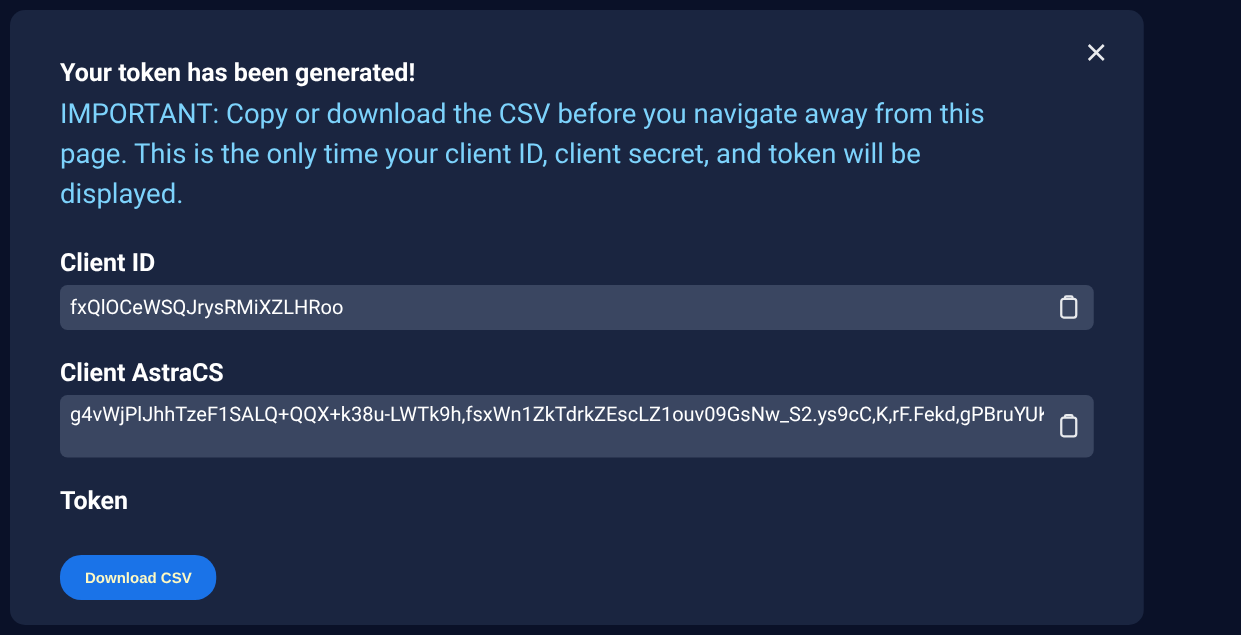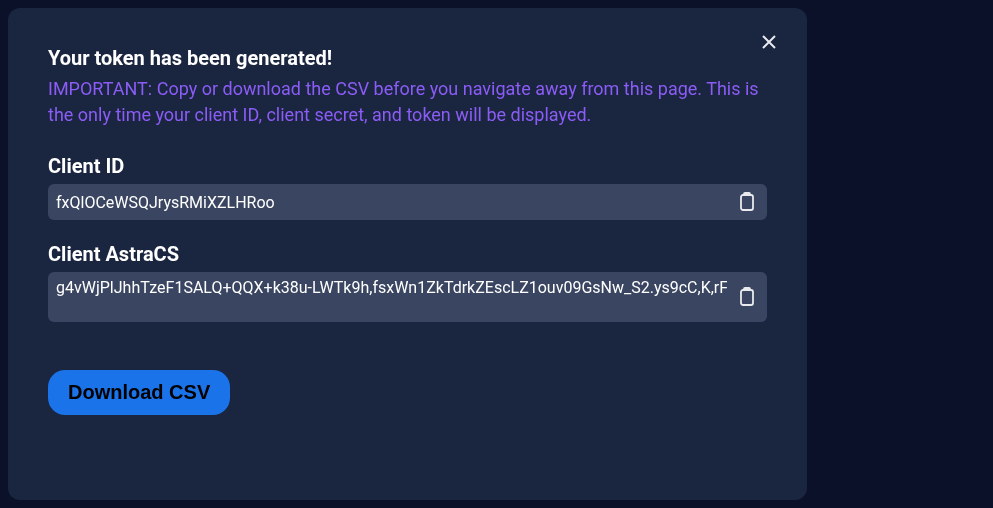--- a/index.html
+++ b/index.html
@@ -8,21 +8,21 @@
     font-family: -apple-system, BlinkMacSystemFont, "Segoe UI", Roboto, Helvetica, Arial, sans-serif;
     width: 993px;
     height: 508px;
     overflow: hidden;
   }
   .modal {
     background: #1a2540;
     border-radius: 12px;
     margin: 8px;
     padding: 38px 40px 34px 40px;
-    width: 799px;
+    width: 907px;
     height: 492px;
     position: relative;
   }
   .close-btn {
     position: absolute;
     top: 20px;
     right: 24px;
     width: 28px;
     height: 28px;
     display: flex;
@@ -32,22 +32,22 @@
     color: #e8eaed;
   }
   .close-btn svg { width: 16px; height: 16px; stroke: currentColor; stroke-width: 2; fill: none; }
   .title {
     color: #ffffff;
     font-size: 20px;
     font-weight: 700;
     margin-bottom: 6px;
   }
   .subtitle {
-    color: #8b5cf6;
-    font-size: 18px;
+    color: #7dd3fc;
+    font-size: 22px;
     line-height: 1.45;
     max-width: 790px;
   }
   .field-group { margin-top: 26px; }
   .field-group.tight { margin-top: 22px; }
   .field-label {
     color: #ffffff;
     font-size: 20px;
     font-weight: 700;
     margin-bottom: 6px;
@@ -84,22 +84,22 @@
     align-items: center;
     justify-content: center;
     cursor: pointer;
     color: #e8eaed;
     flex-shrink: 0;
   }
   .copy-btn svg { width: 18px; height: 20px; stroke: currentColor; stroke-width: 1.8; fill: none; }
   .download-btn {
     margin-top: 26px;
     background: #1a73e8;
-    color: #000000;
-    font-size: 20px;
+    color: #fef9c3;
+    font-size: 12px;
     font-weight: 600;
     border: none;
     border-radius: 17px;
     padding: 11px 20px;
     cursor: pointer;
   }
 </style>
 </head>
 <body>
 
@@ -134,17 +134,18 @@
       <div class="copy-btn">
         <svg viewBox="0 0 18 20">
             <rect x="3" y="3" width="12" height="15" rx="2"></rect>
             <path d="M6 3 V2 a1 1 0 0 1 1 -1 h4 a1 1 0 0 1 1 1 V3"></path>
           </svg>
       </div>
     </div>
   </div>
 
   <div class="field-group tight">
+    <div class="field-label">Token</div>
   </div>
 
   <button class="download-btn">Download CSV</button>
 
 </div>
 
 </body></html>

